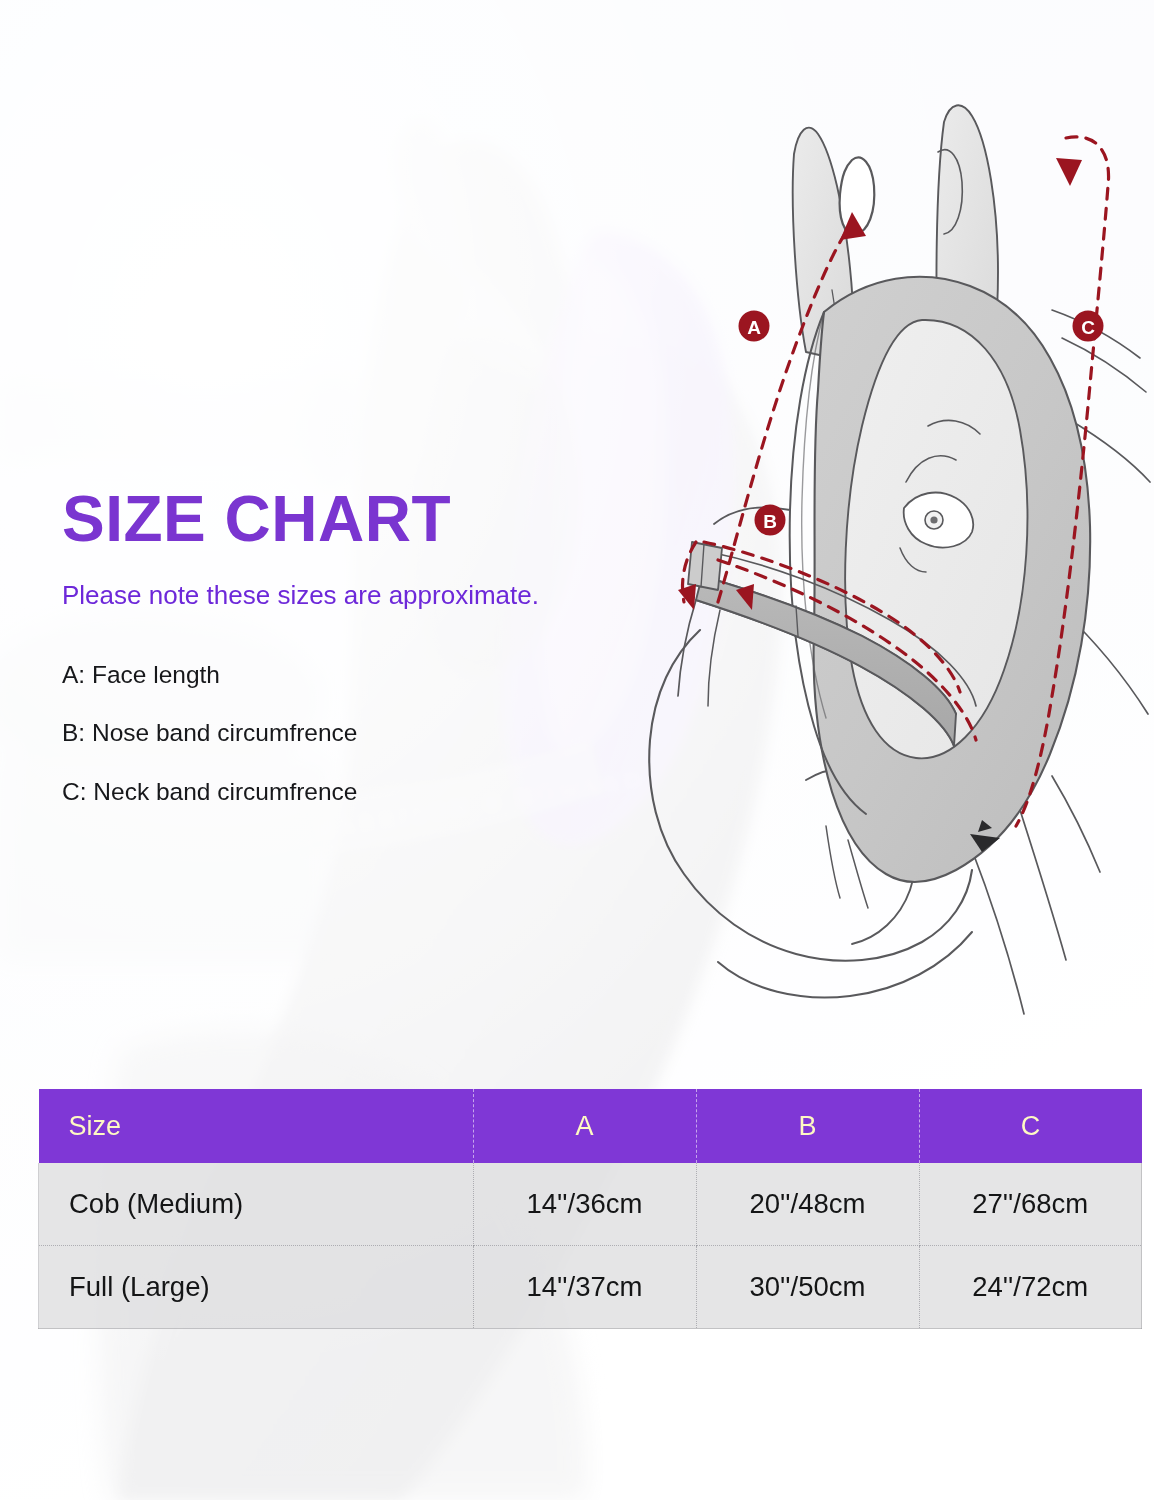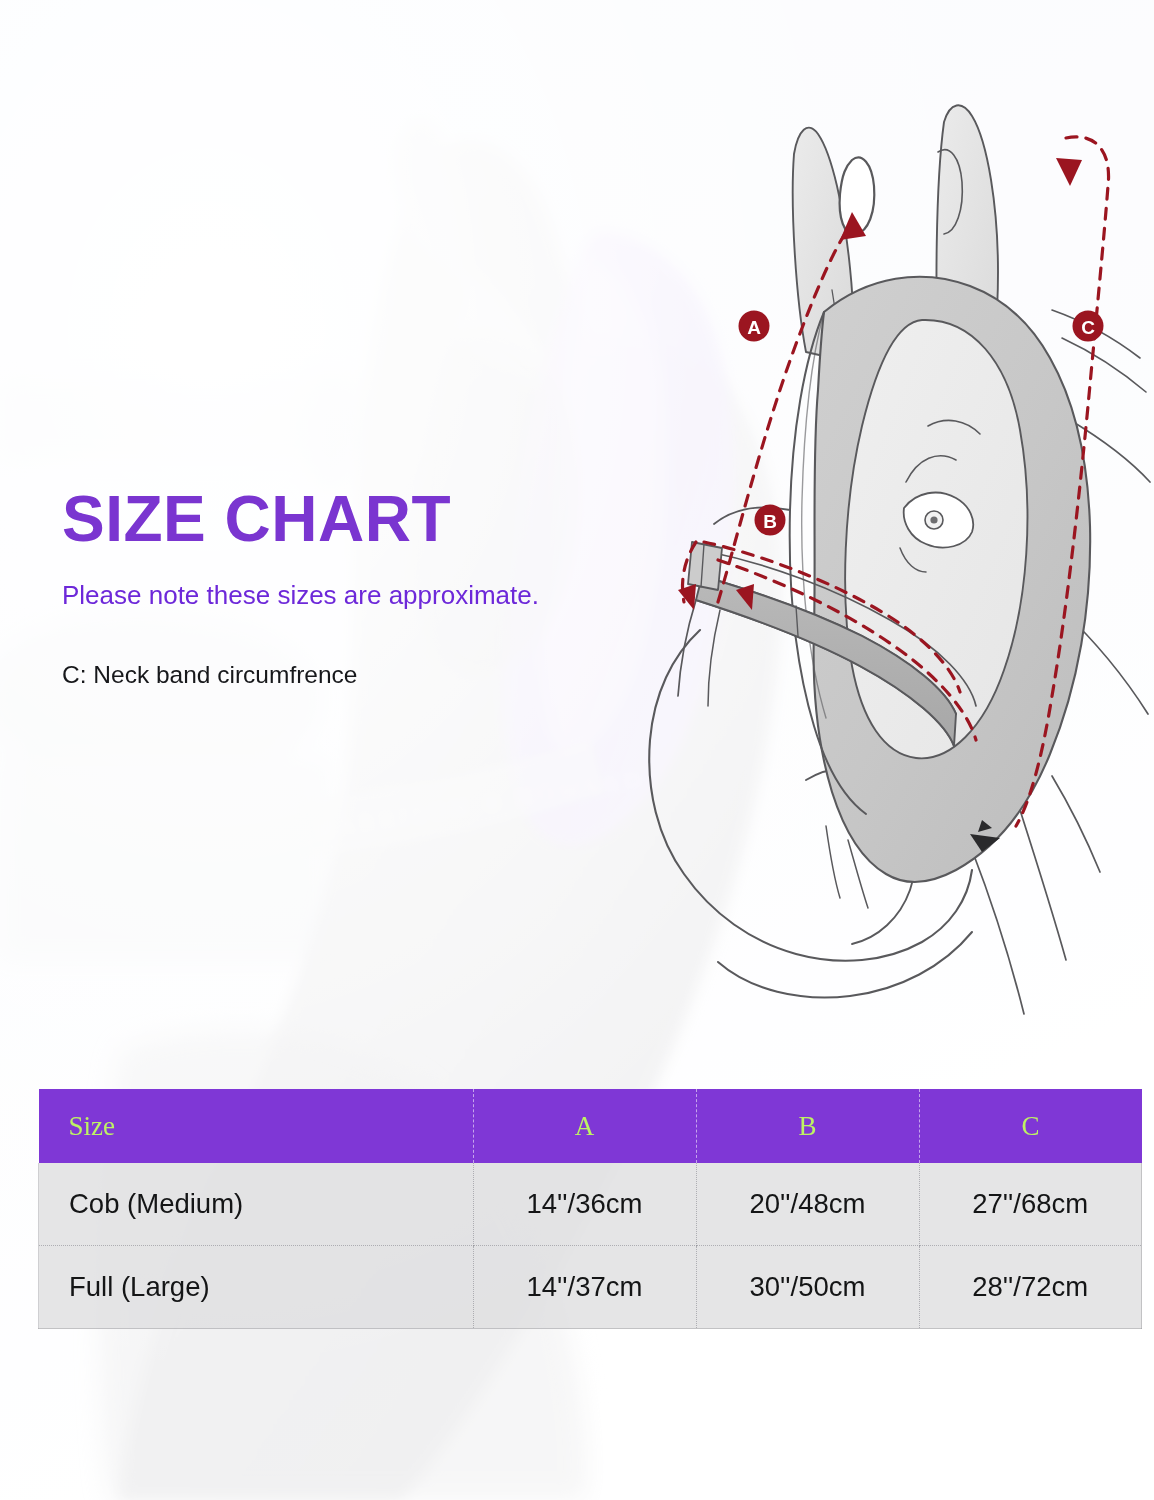--- a/index.html
+++ b/index.html
@@ -66,26 +66,25 @@
   }
   .size-table th, .size-table td {
     padding: 0;
     margin: 0;
   }
   .size-table thead tr {
     background: #7f37d6;
   }
   .size-table thead th {
     height: 74px;
-    color: #bef264;
+    color: #fef9c3;
     font-size: 27px;
     font-weight: 400;
     vertical-align: middle;
     border-right: 1px dashed rgba(255,255,255,0.55);
-    font-family: Liberation Serif, serif;
   }
   .size-table thead th:last-child { border-right: none; }
   .size-table thead th.col-size {
     text-align: left;
     padding-left: 30px;
   }
   .size-table thead th.col-m { text-align: center; }
 
   .size-table tbody tr {
     background: rgba(222,222,224,0.80);
@@ -332,20 +331,22 @@
       <g>
         <circle cx="488" cy="236" r="15.5" fill="#9b1520"></circle>
         <text x="488" y="243.5" text-anchor="middle" font-family="'Liberation Sans', sans-serif" font-size="19" font-weight="700" fill="#ffffff">C</text>
       </g>
     </svg>
   </div>
 
   <div class="textblock">
     <h1 class="title">SIZE CHART</h1>
     <p class="subtitle">Please note these sizes are approximate.</p>
+    <p class="legend-line">A: Face length</p>
+    <p class="legend-line">B: Nose band circumfrence</p>
     <p class="legend-line">C: Neck band circumfrence</p>
   </div>
 
   <table class="size-table">
     <thead>
       <tr>
         <th class="col-size" style="width:404px">Size</th>
         <th class="col-m" style="width:222px">A</th>
         <th class="col-m" style="width:222px">B</th>
         <th class="col-m" style="width:222px">C</th>
@@ -355,18 +356,18 @@
       <tr>
         <td class="col-size">Cob (Medium)</td>
         <td class="col-m">14''/36cm</td>
         <td class="col-m">20''/48cm</td>
         <td class="col-m">27''/68cm</td>
       </tr>
       <tr>
         <td class="col-size">Full (Large)</td>
         <td class="col-m">14''/37cm</td>
         <td class="col-m">30''/50cm</td>
-        <td class="col-m">28''/72cm</td>
+        <td class="col-m">24''/72cm</td>
       </tr>
     </tbody>
   </table>
 
 </div>
 
 </body></html>

